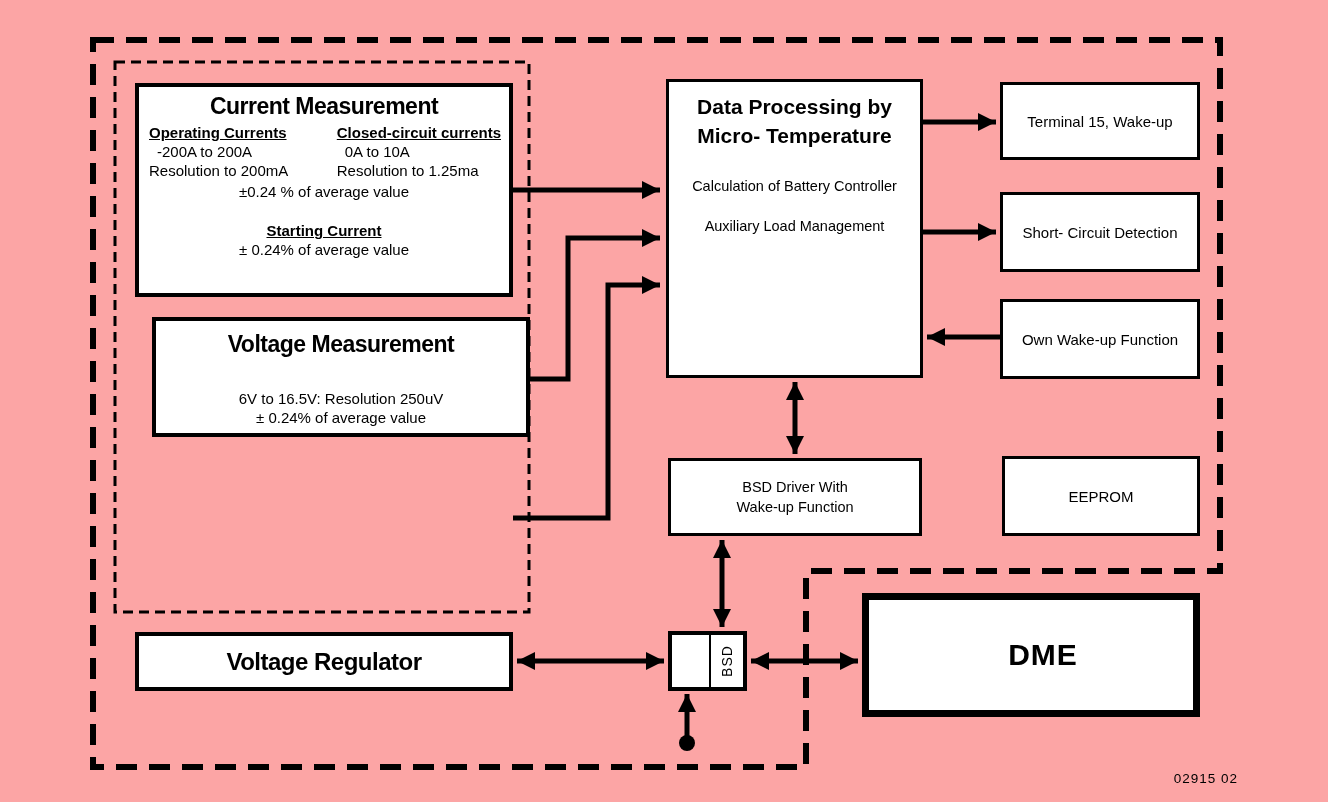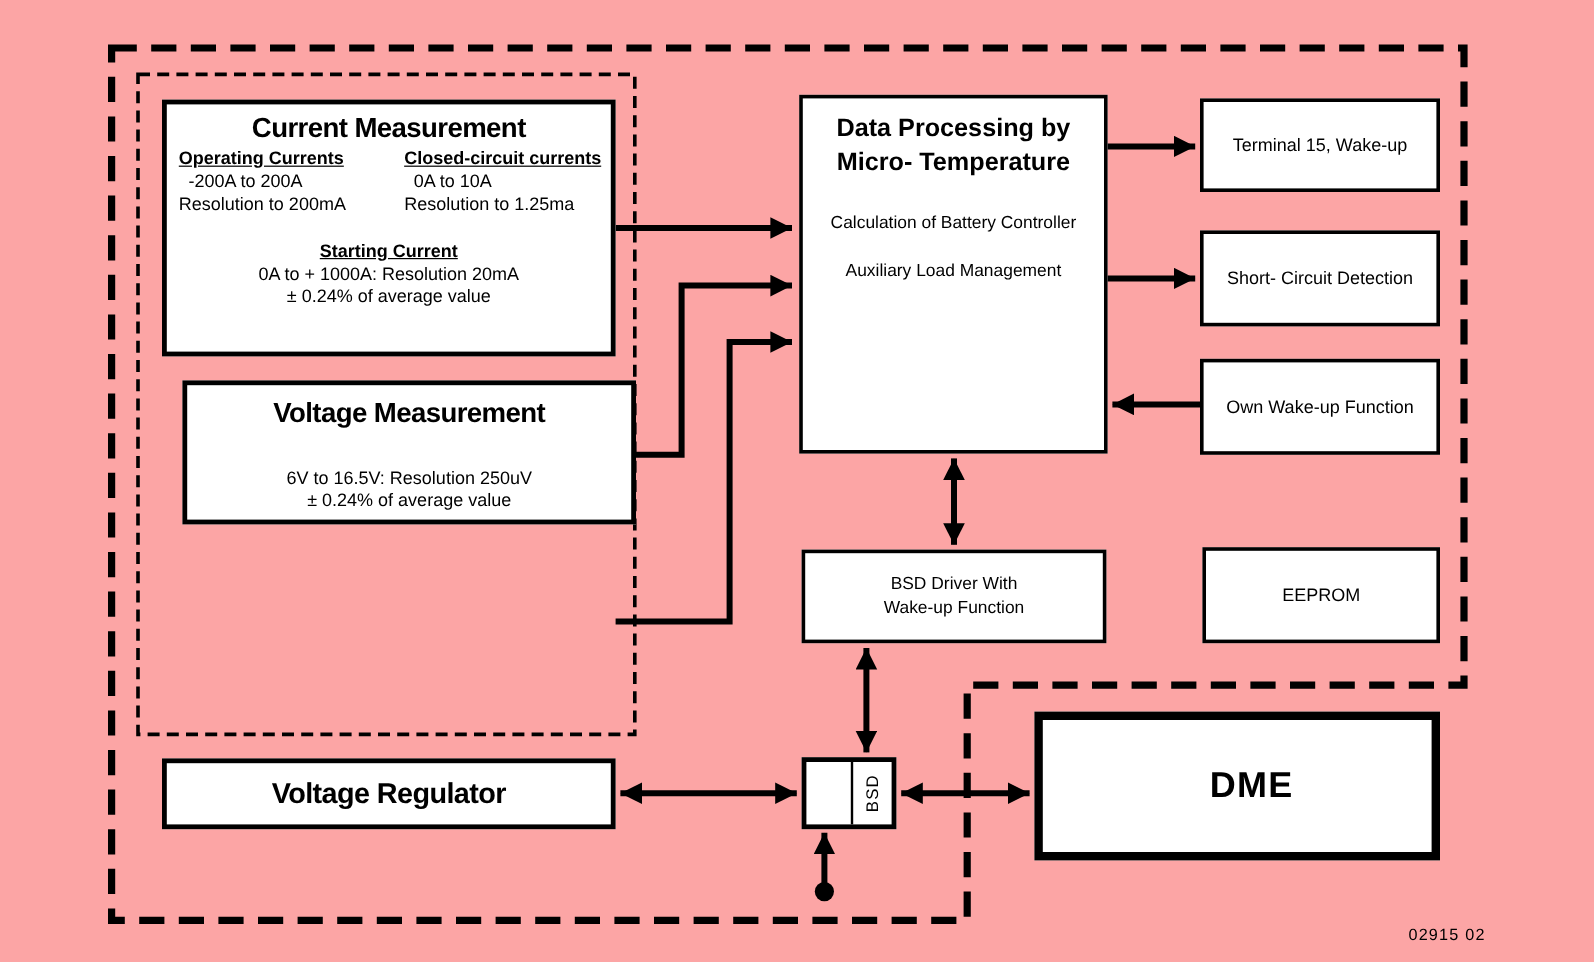--- a/index.html
+++ b/index.html
@@ -106,23 +106,23 @@
         <span class="uheading">Operating Currents</span>
         <span class="body-text val">-200A to 200A</span>
         <span class="body-text">Resolution to 200mA</span>
       </div>
       <div class="col">
         <span class="uheading">Closed-circuit currents</span>
         <span class="body-text val">0A to 10A</span>
         <span class="body-text">Resolution to 1.25ma</span>
       </div>
     </div>
+    <div class="body-text" id="current-accuracy">±0.24 % of average value</div>
     <div id="starting-block">
       <div class="uheading">Starting Current</div>
-      <div class="body-text">0A to + 1000A: Resolution 20mA</div>
       <div class="body-text">± 0.24% of average value</div>
     </div>
   </div>
 
   <div class="box" id="voltage-box" style="left:135px;top:317px;width:378px;height:120px;">
     <div class="big-title">Voltage Measurement</div>
     <div class="body-text">6V to 16.5V: Resolution 250uV</div>
     <div class="body-text" style="margin-top:0;">± 0.24% of average value</div>
   </div>
 

